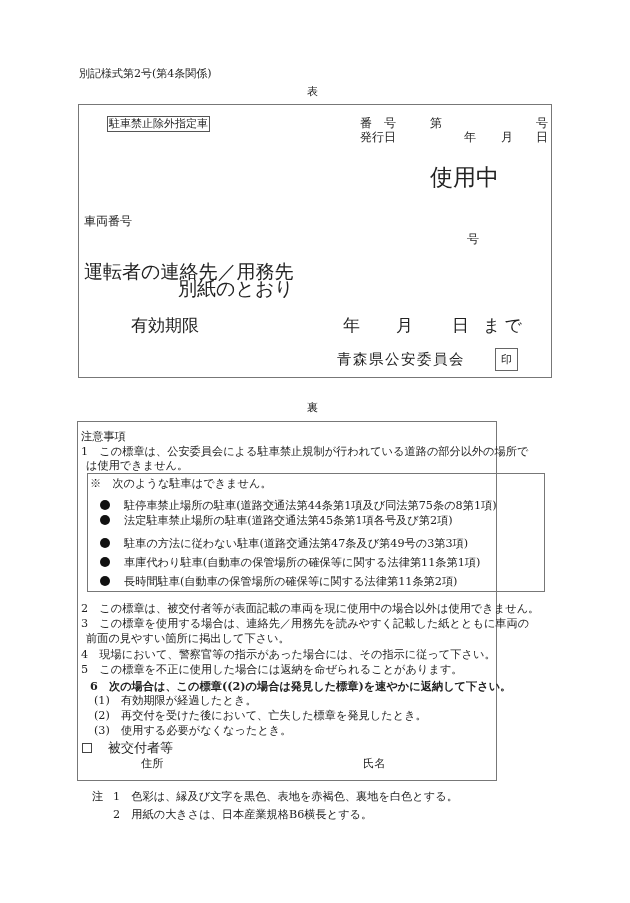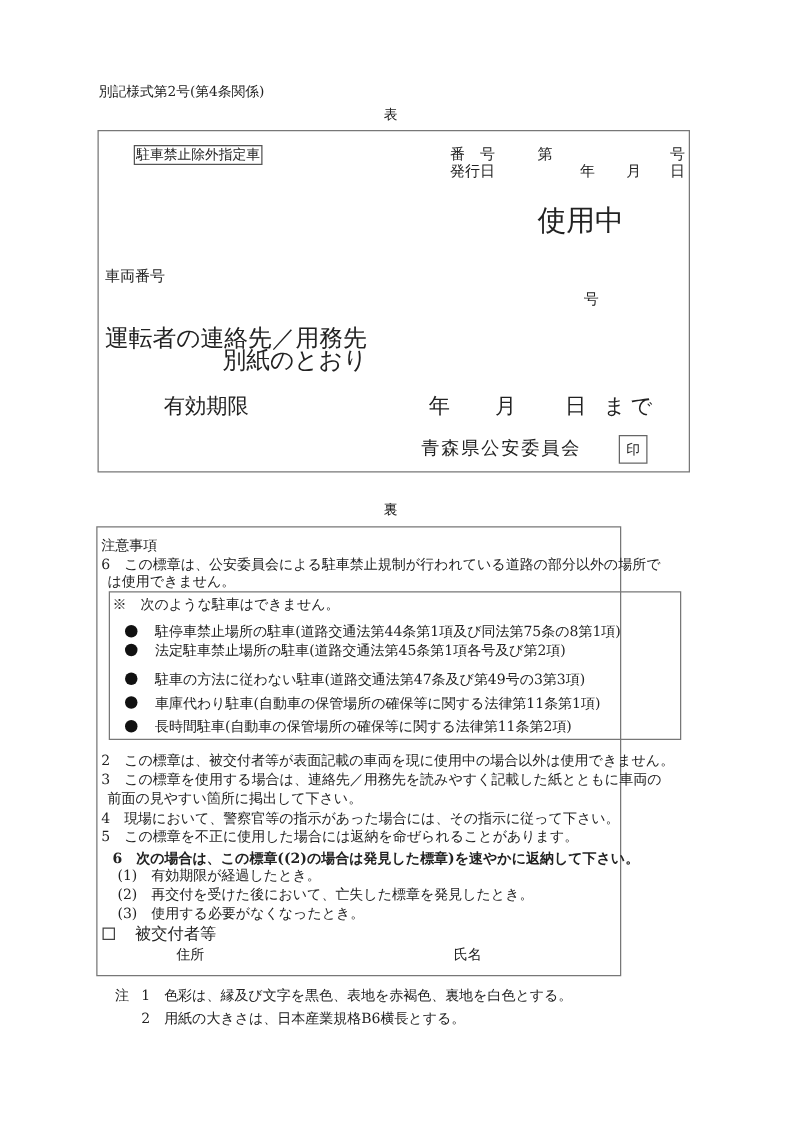--- a/index.html
+++ b/index.html
@@ -95,21 +95,21 @@
   <div class="abs lg" style="left:404px; top:210px; letter-spacing:4px;">まで</div>
 
   <div class="abs md" style="left:258px; top:246px; letter-spacing:1.5px; font-size:14.5px;">青森県公安委員会</div>
   <div class="abs seal" style="left:416px; top:243px;">印</div>
 </div>
 
 <div class="abs side-label" style="left:307px; top:400px;">裏</div>
 
 <div id="back-box" class="box">
   <div class="abs back-text" style="left:3px; top:8px;">注意事項</div>
-  <div class="abs back-text" style="left:3px; top:23px;">6　この標章は、公安委員会による駐車禁止規制が行われている道路の部分以外の場所で</div>
+  <div class="abs back-text" style="left:3px; top:23px;">1　この標章は、公安委員会による駐車禁止規制が行われている道路の部分以外の場所で</div>
   <div class="abs back-text" style="left:8px; top:37px;">は使用できません。</div>
 
   <div id="inner-box">
     <div class="abs back-text" style="left:2px; top:3px;">※　次のような駐車はできません。</div>
     <div class="bullet-row" style="top:25px;">
       <span class="bullet"></span><span>駐停車禁止場所の駐車(道路交通法第44条第1項及び同法第75条の8第1項)</span>
     </div>
     <div class="bullet-row" style="top:40px;">
       <span class="bullet"></span><span>法定駐車禁止場所の駐車(道路交通法第45条第1項各号及び第2項)</span>
     </div>

